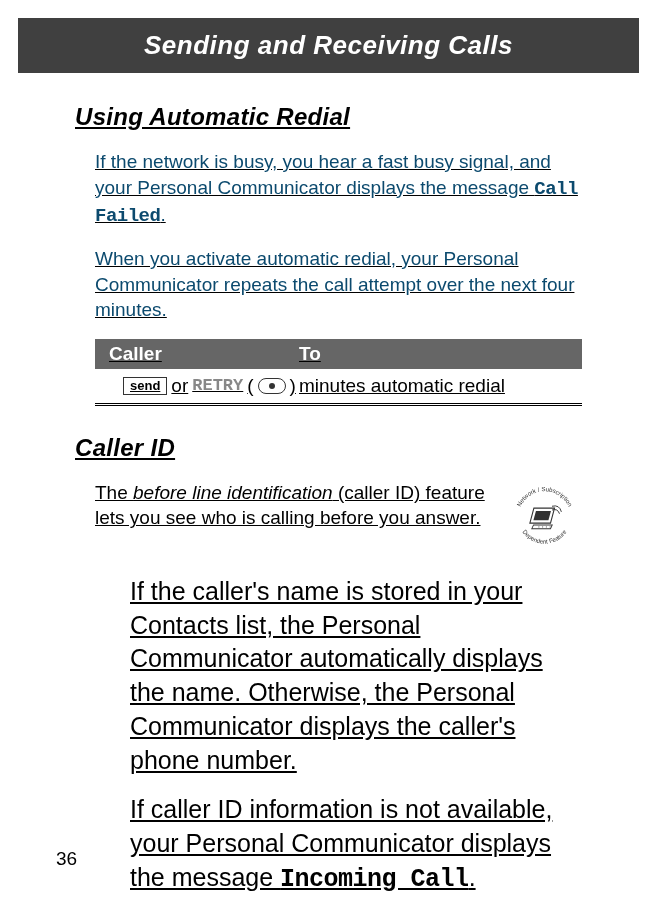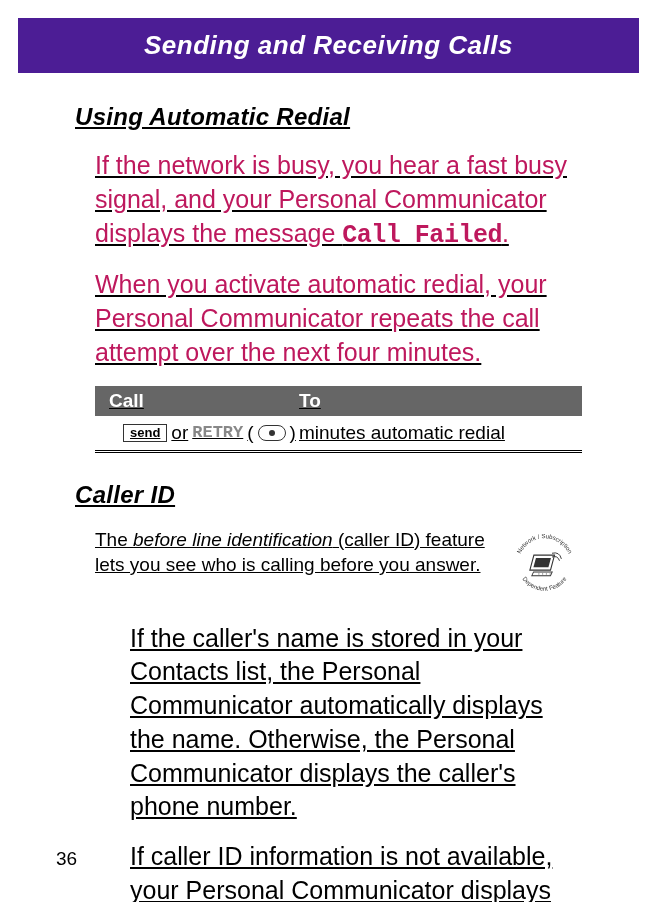--- a/index.html
+++ b/index.html
@@ -8,21 +8,21 @@
       box-sizing: border-box;
     }
     body {
       width: 657px;
       height: 902px;
       background: #fff;
       font-family: "Helvetica Neue", Arial, sans-serif;
       position: relative;
     }
     .header-bar {
-      background: #4c1d95;
+      background: #404040;
       color: #fff;
       padding: 12px 0;
       text-align: center;
       font-style: italic;
       font-weight: bold;
       font-size: 26px;
       margin-top: 18px;
       margin-left: 18px;
       margin-right: 18px;
       letter-spacing: 0.5px;
@@ -34,23 +34,23 @@
     .section-heading {
       font-style: italic;
       font-weight: bold;
       font-size: 24px;
       margin-bottom: 18px;
       letter-spacing: 0.3px;
     }
     .body-text {
       font-family: "Helvetica Neue Condensed", "Arial Narrow", Arial, sans-serif;
       font-stretch: condensed;
-      font-size: 25px;
+      font-size: 19px;
       line-height: 1.35;
-      color: #be185d;
+      color: #0c4a6e;
       margin-left: 20px;
       margin-bottom: 16px;
       font-weight: 300;
     }
     .mono-text {
       font-family: "Courier New", monospace;
       font-weight: bold;
       letter-spacing: -0.5px;
     }
     .table-container {
@@ -170,21 +170,21 @@
   <h2 class="section-heading">Using Automatic Redial</h2>
 
   <p class="body-text">
     <span>If the network is busy, you hear a fast busy signal, and your Personal Communicator displays the message </span><span class="mono-text">Call Failed</span><span>.</span>
   </p>
 
   <p class="body-text">When you activate automatic redial, your Personal Communicator repeats the call attempt over the next four minutes.</p>
 
   <div class="table-container">
     <div class="table-header">
-      <div class="col1">Call</div>
+      <div class="col1">Caller</div>
       <div class="col2">To</div>
     </div>
     <div class="table-row">
       <div class="col1">
         <span class="send-btn">send</span>
         <span> or </span>
         <span class="retry-label">RETRY</span>
         <span> (</span>
         <span class="dot-btn"></span>
         <span>)</span>

